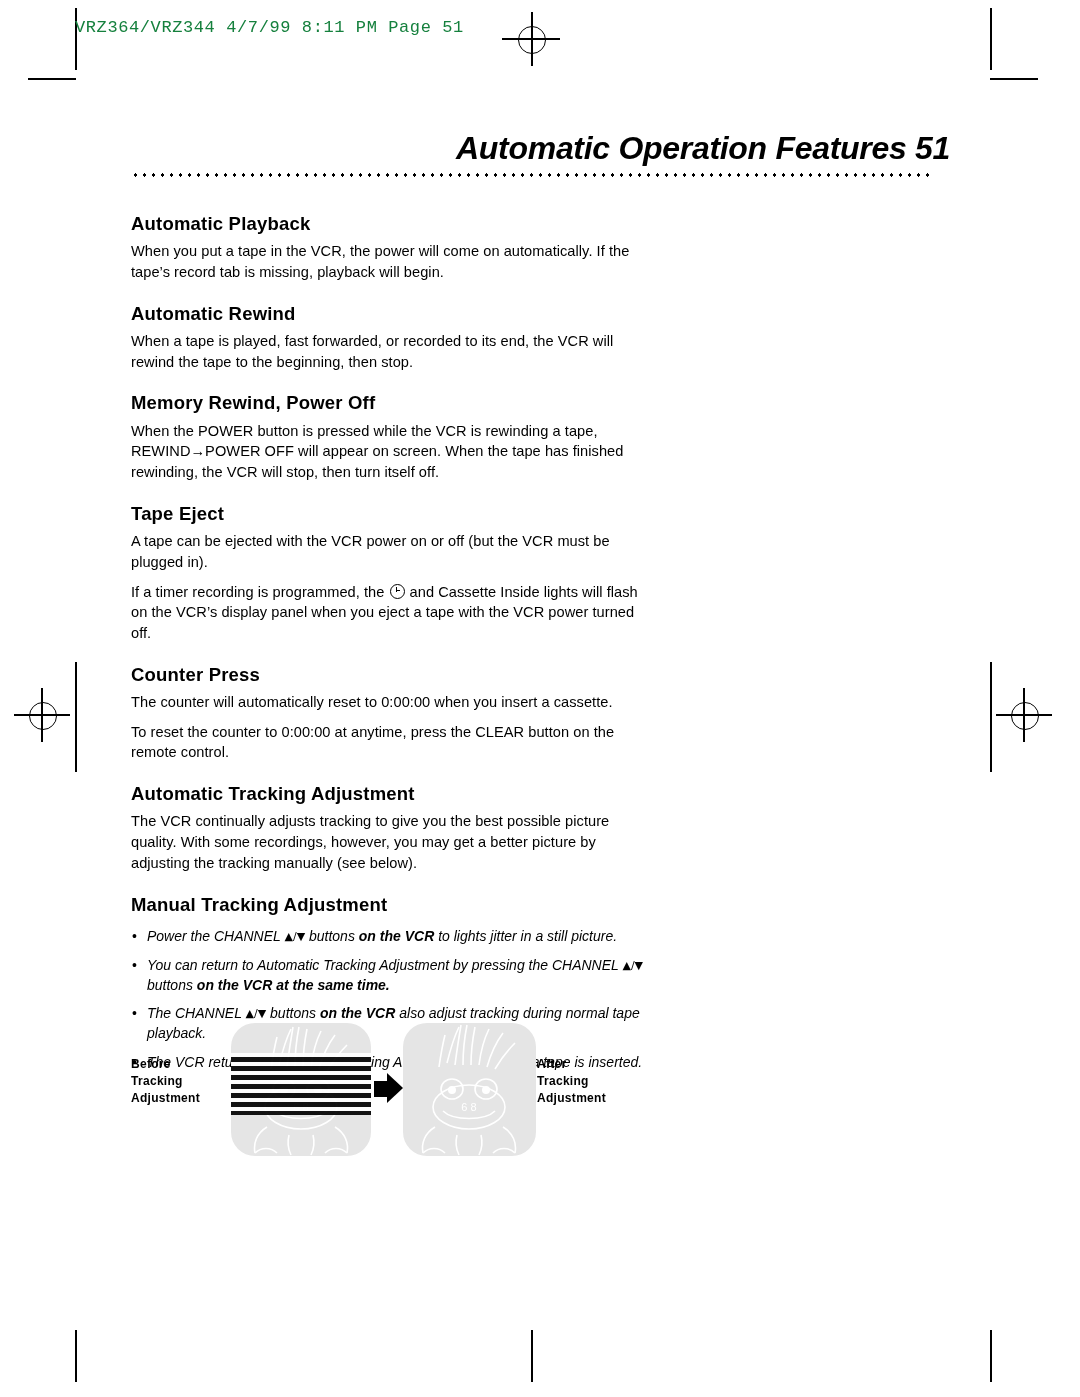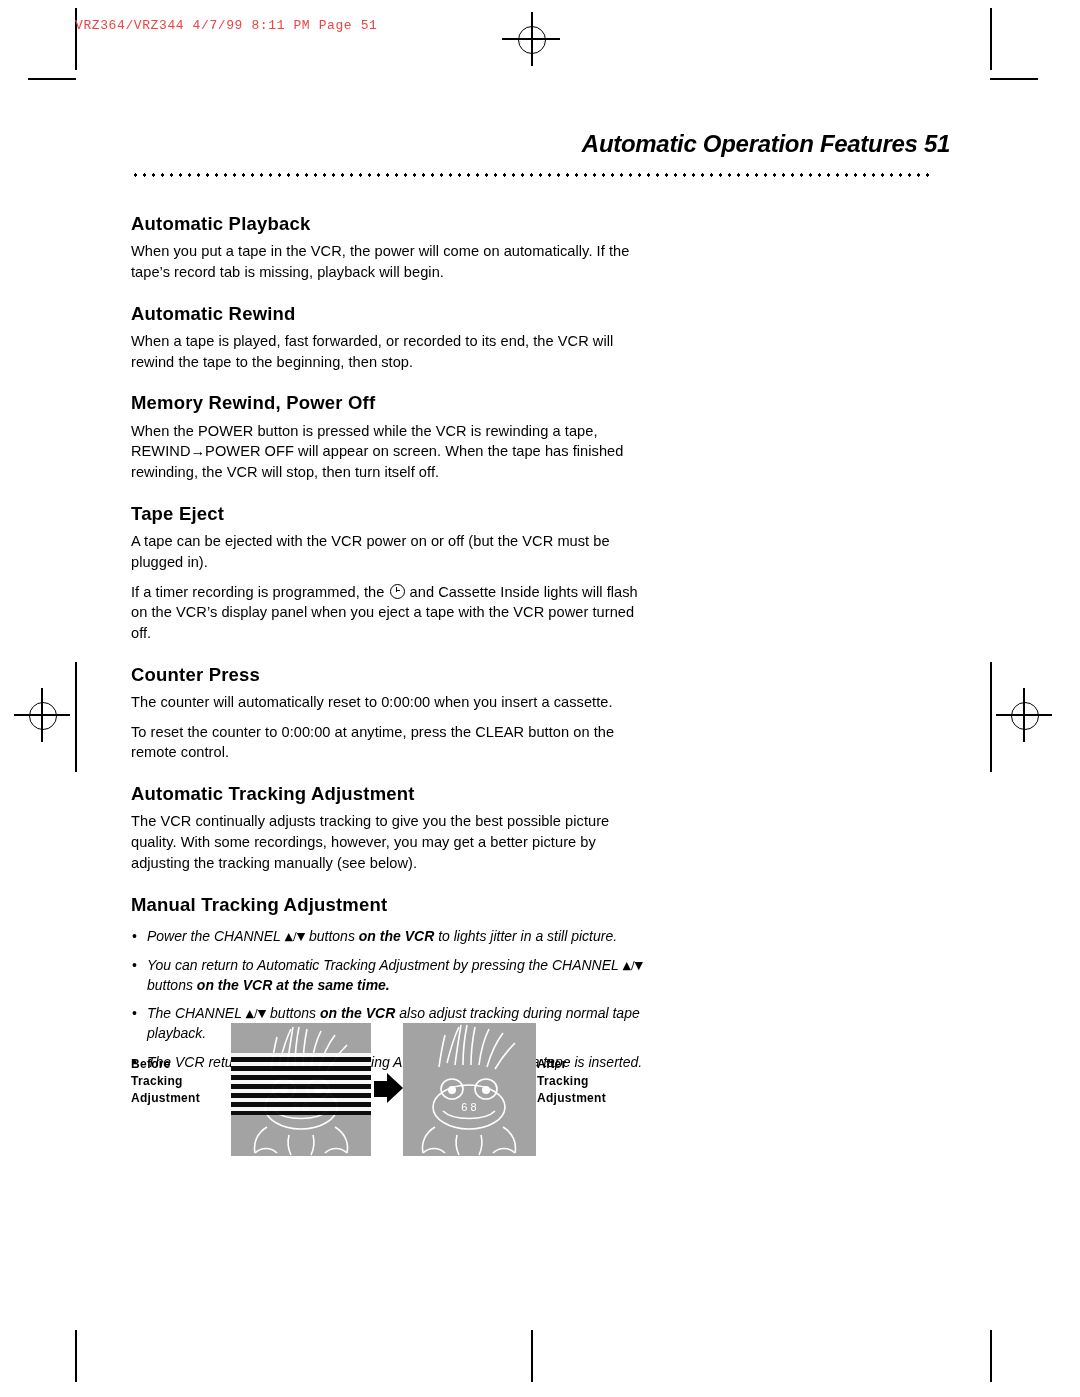--- a/index.html
+++ b/index.html
@@ -26,35 +26,35 @@
     border: 1.5px solid #000;
     border-radius: 50%;
   }
 
   
   .header-stamp {
     position: absolute;
     left: 75px;
     top: 18px;
     font-family: "Liberation Mono", monospace;
-    font-size: 13px;
+    font-size: 17px;
     letter-spacing: 0.6px;
-    color: #ef4444;
+    color: #15803d;
     white-space: nowrap;
   }
 
   
   .page-title {
     position: absolute;
     right: 130px;
     top: 130px;
     font-family: "Liberation Sans", sans-serif;
     font-weight: bold;
     font-style: italic;
-    font-size: 24px;
+    font-size: 32px;
     letter-spacing: -0.3px;
     white-space: nowrap;
   }
 
   .dotted-rule {
     position: absolute;
     left: 131px;
     top: 172px;
     width: 803px;
     height: 6px;
@@ -151,22 +151,23 @@
     font-weight: bold;
     line-height: 1.42;
     letter-spacing: 0.3px;
     white-space: nowrap;
   }
   .fig-label.before { left: 0px; top: 36px; }
   .fig-label.after  { left: 406px; top: 36px; }
 
   .tv {
     position: absolute;
-    background: #a3a3a3;
+    background: #e5e5e5;
     overflow: hidden;
+    border-radius: 24px;
   }
   .tv.left  { left: 100px; top: 3px; width: 140px; height: 133px; }
   .tv.right { left: 272px; top: 3px; width: 133px; height: 133px; }
 
   .scanlines {
     position: absolute;
     left: 0; top: 30px;
     width: 100%; height: 62px;
     background: repeating-linear-gradient(
       to bottom,

